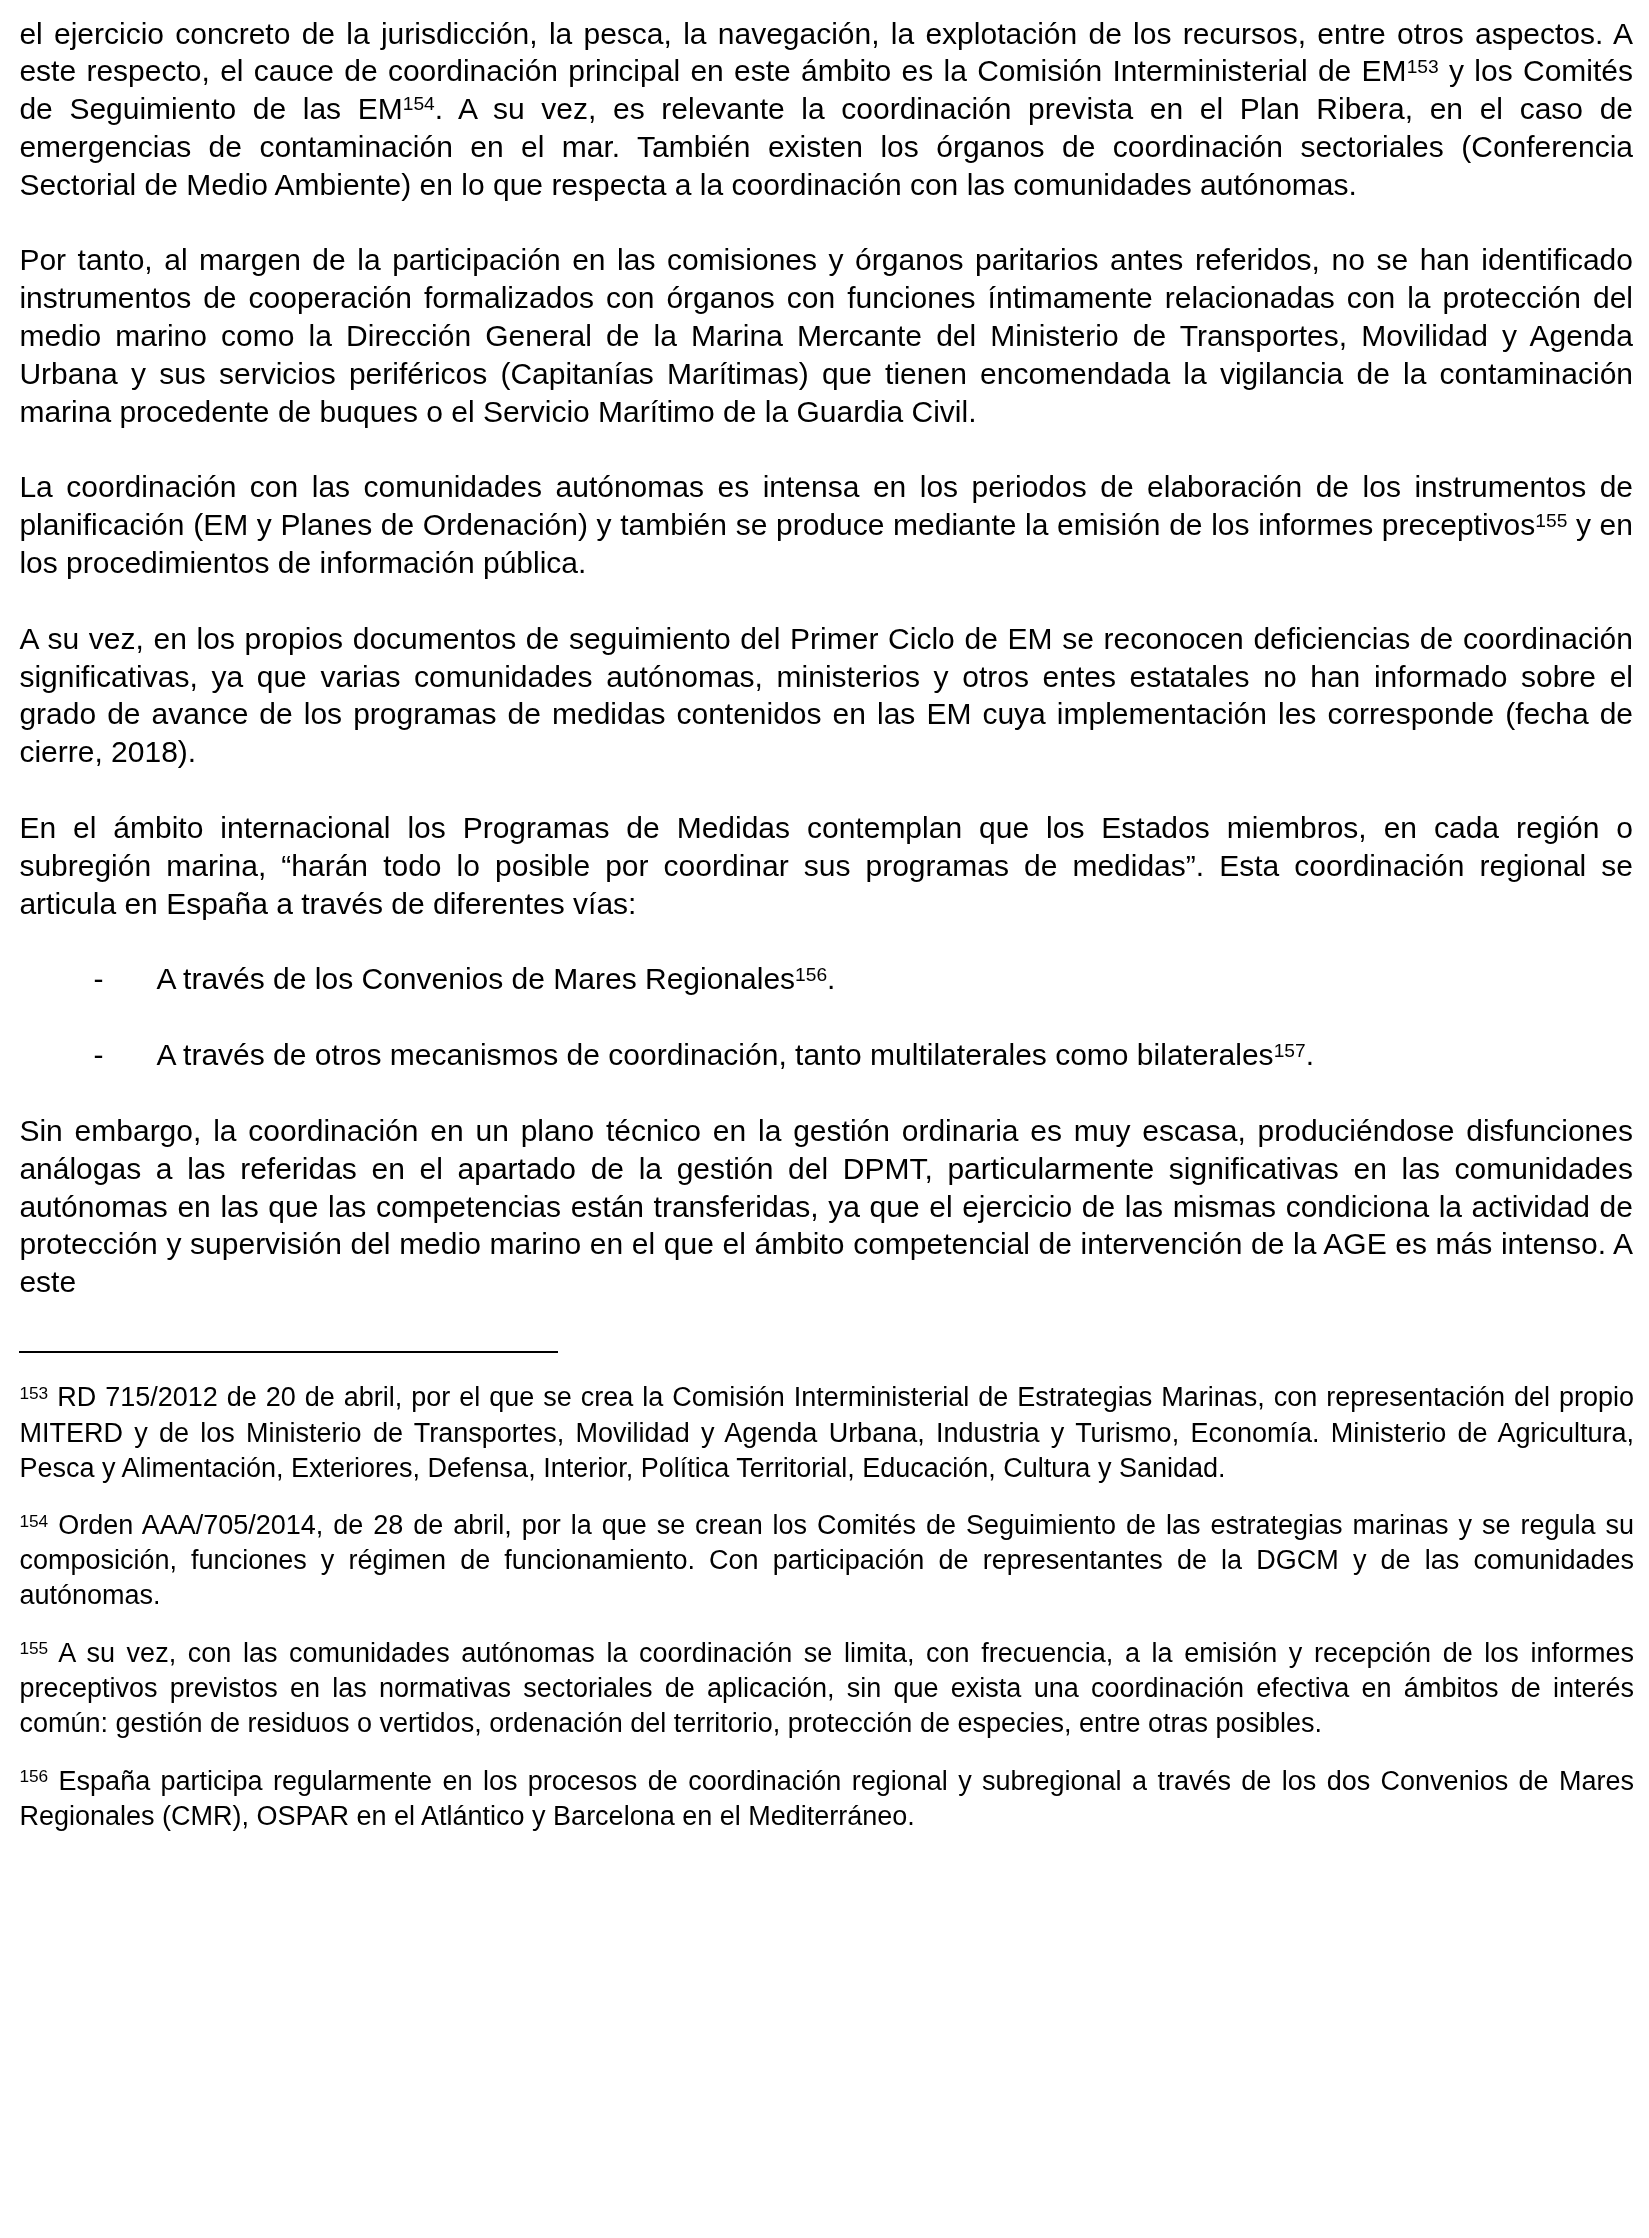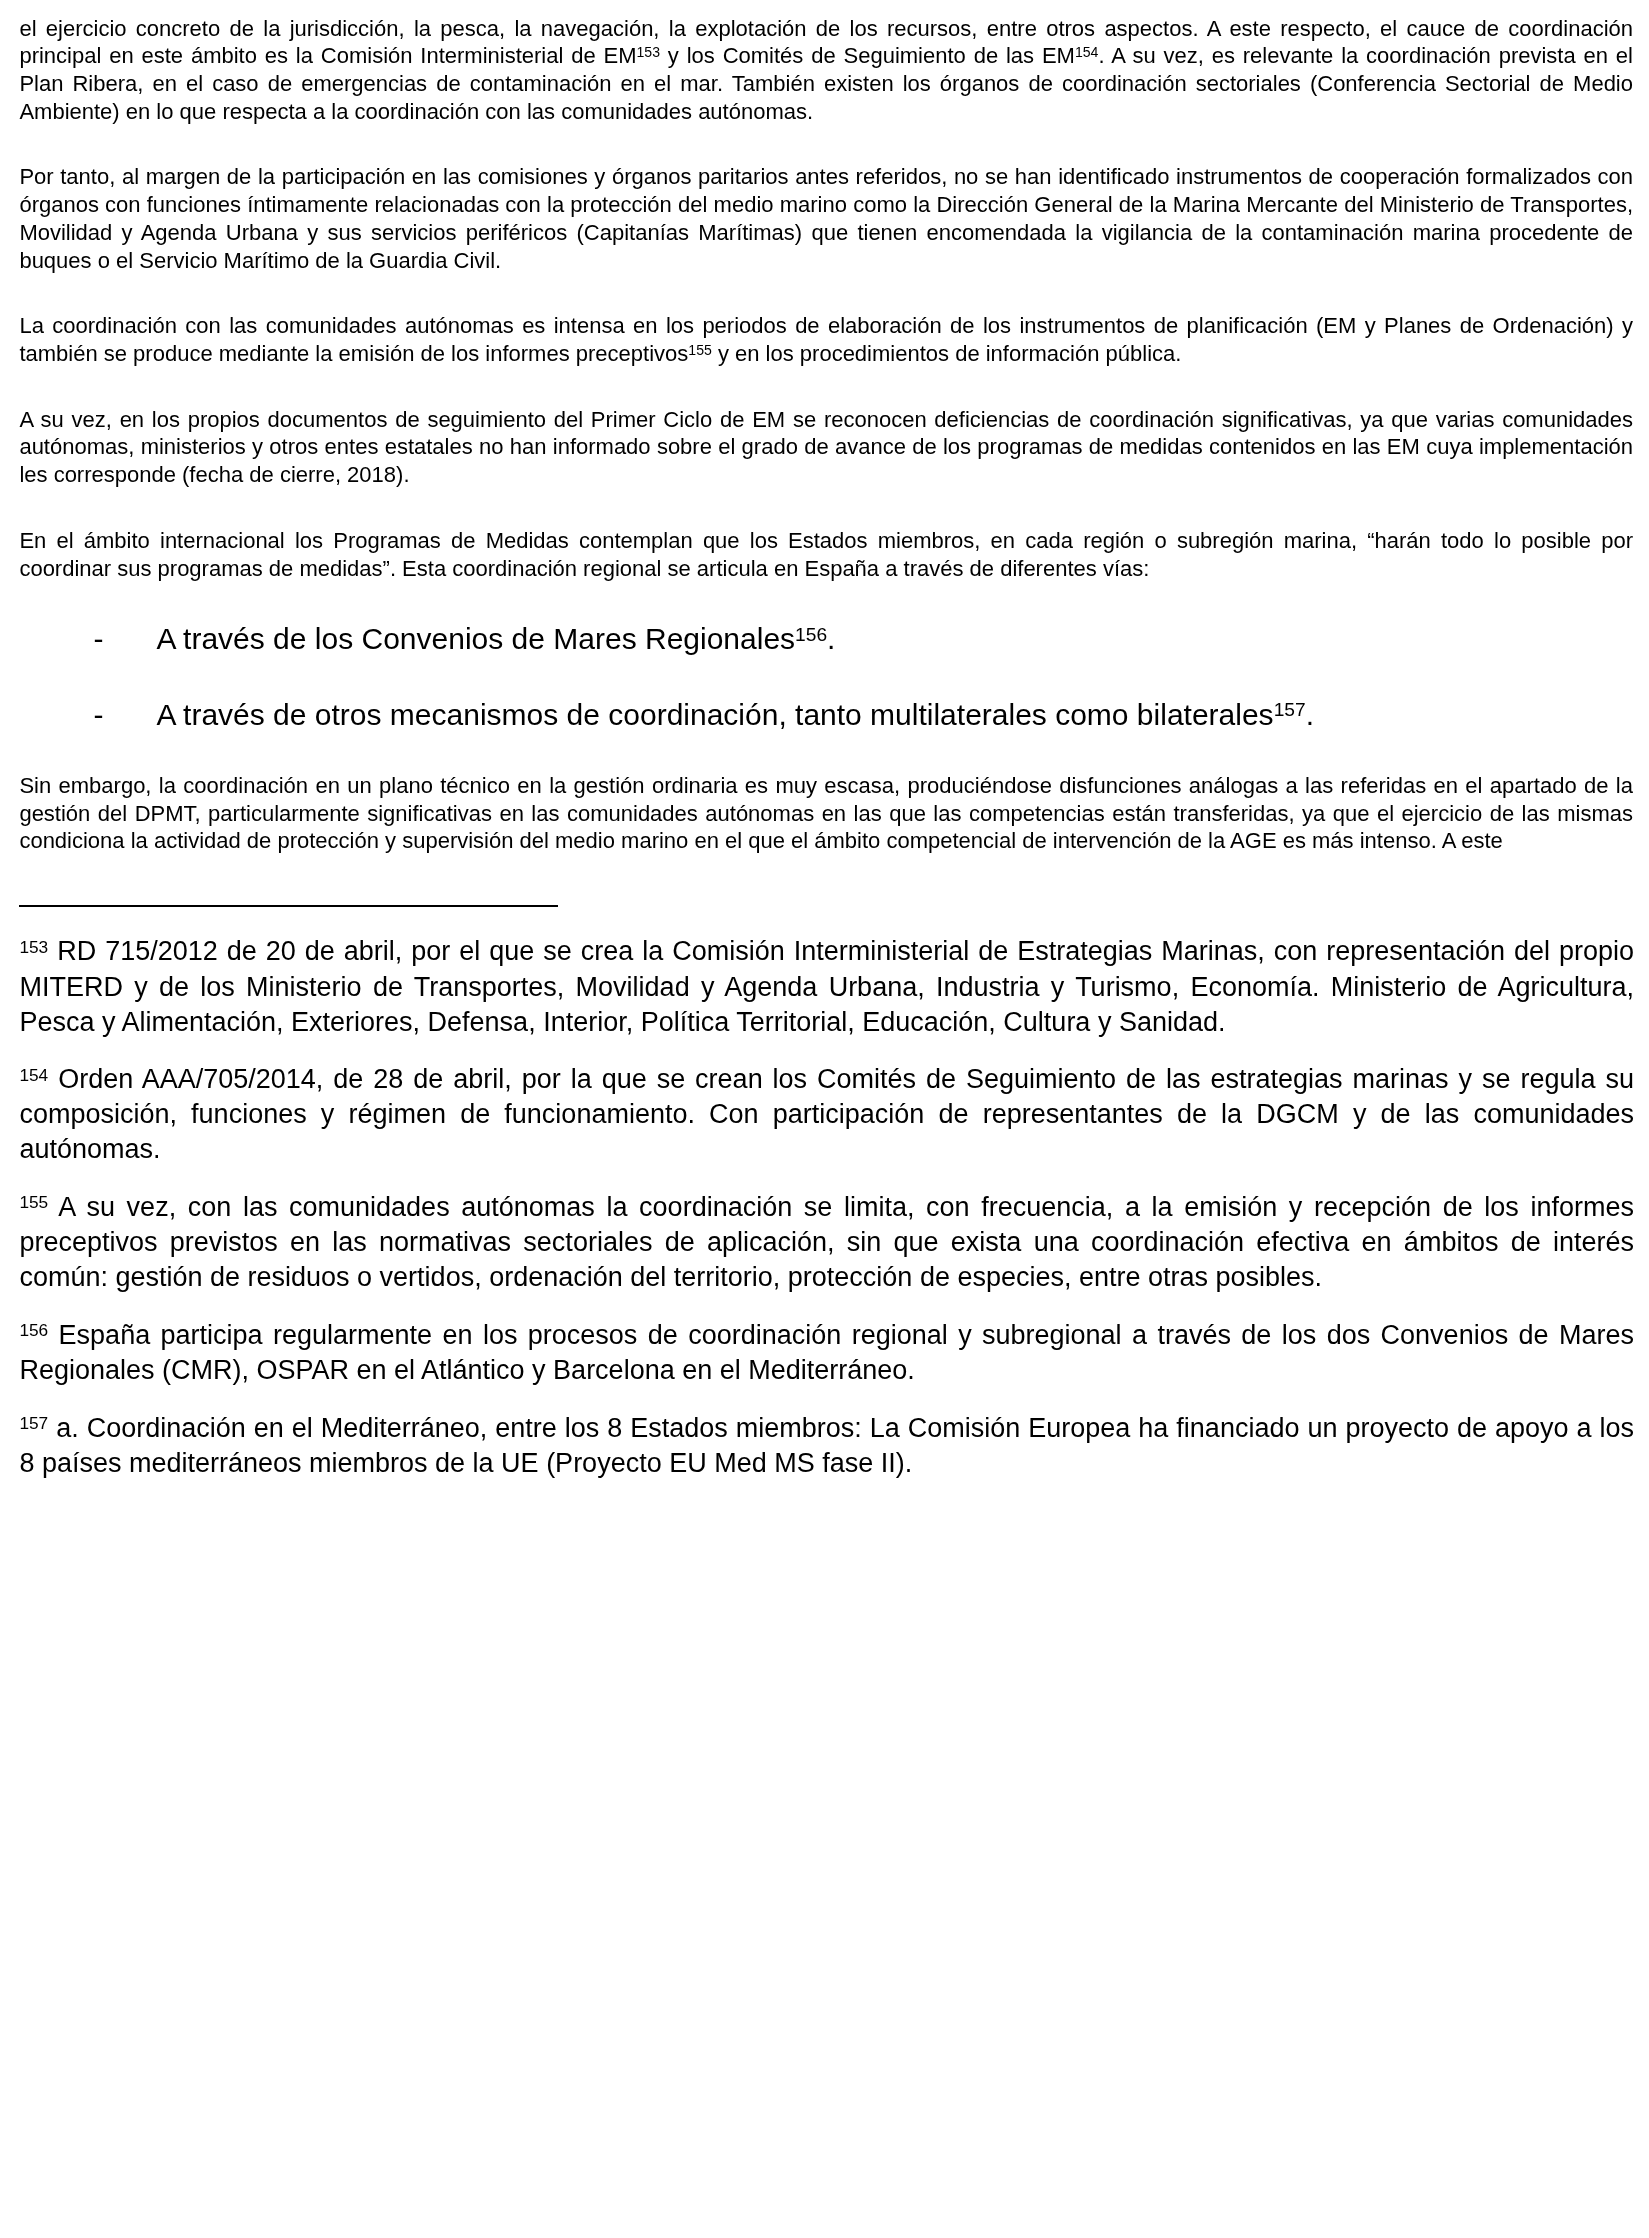--- a/index.html
+++ b/index.html
@@ -9,21 +9,21 @@
     height: 2239px;
     box-sizing: border-box;
     background: #ffffff;
     color: #000000;
     font-family: "Liberation Sans", "DejaVu Sans", sans-serif;
     padding: 14.5px 16px 24px 19.4px;
     overflow: hidden;
   }
   .body-text p.para {
     margin: 0 1px 38px 0;
-    font-size: 22px;
+    font-size: 30px;
     line-height: 1.26;
     text-align: justify;
   }
   .bullet {
     display: flex;
     margin: 0 0 38px 0;
     padding-left: 74px;
     font-size: 30px;
     line-height: 1.26;
   }
@@ -92,18 +92,17 @@
 
   <div class="footnote">
           <p class="fn-para"><sup class="fn-num">155</sup> A su vez, con las comunidades autónomas la coordinación se limita, con frecuencia, a la emisión y recepción de los informes preceptivos previstos en las normativas sectoriales de aplicación, sin que exista una coordinación efectiva en ámbitos de interés común: gestión de residuos o vertidos, ordenación del territorio, protección de especies, entre otras posibles.</p>
         </div>
 
   <div class="footnote">
           <p class="fn-para"><sup class="fn-num">156</sup> España participa regularmente en los procesos de coordinación regional y subregional a través de los dos Convenios de Mares Regionales (CMR), OSPAR en el Atlántico y Barcelona en el Mediterráneo.</p>
         </div>
 
   <div class="footnote">
-          <p class="fn-para"><sup class="fn-num">157</sup> a. Coordinación en el Mediterráneo, entre los 8 Estados miembros: La Comisión Europea ha financiado un proyecto de apoyo a los 8 países mediterráneos miembros de la UE (Proyecto EU Med MS fase II).</p>
         </div>
 </div>
   </section>
 </div>
 
 
 </body></html>

